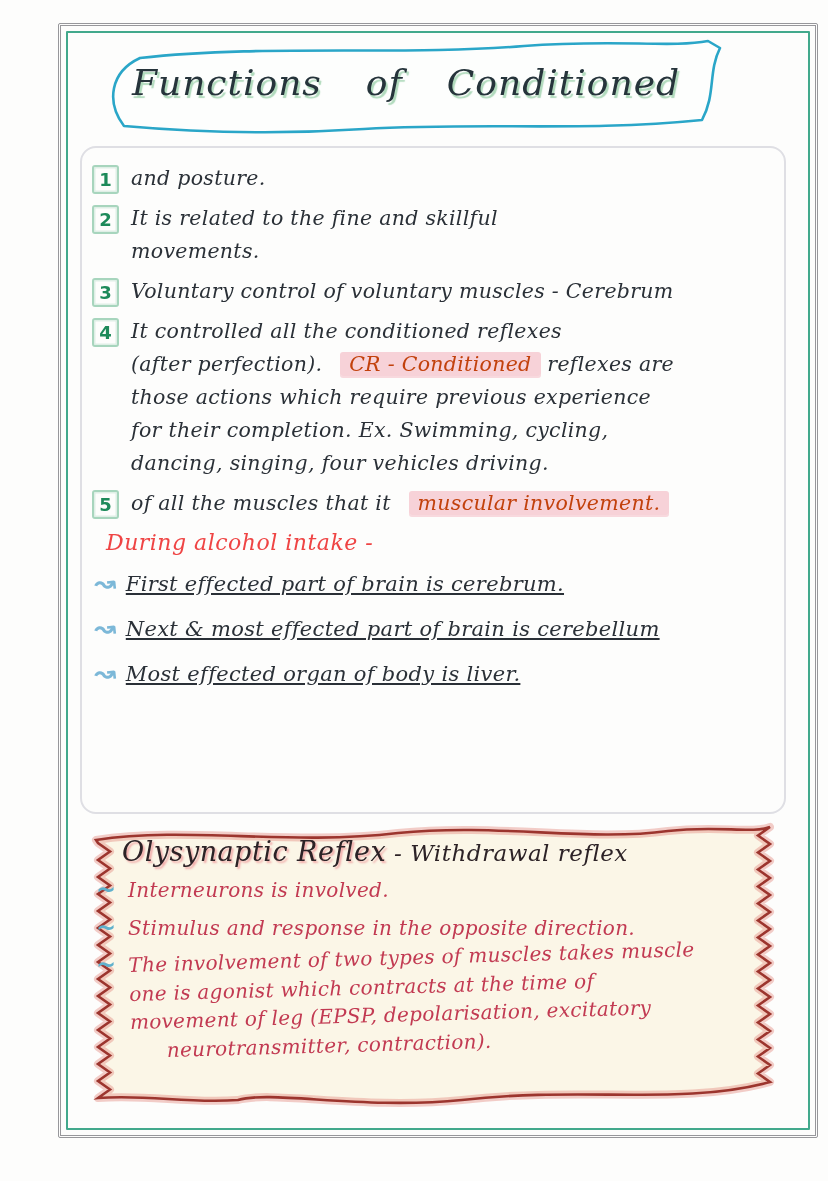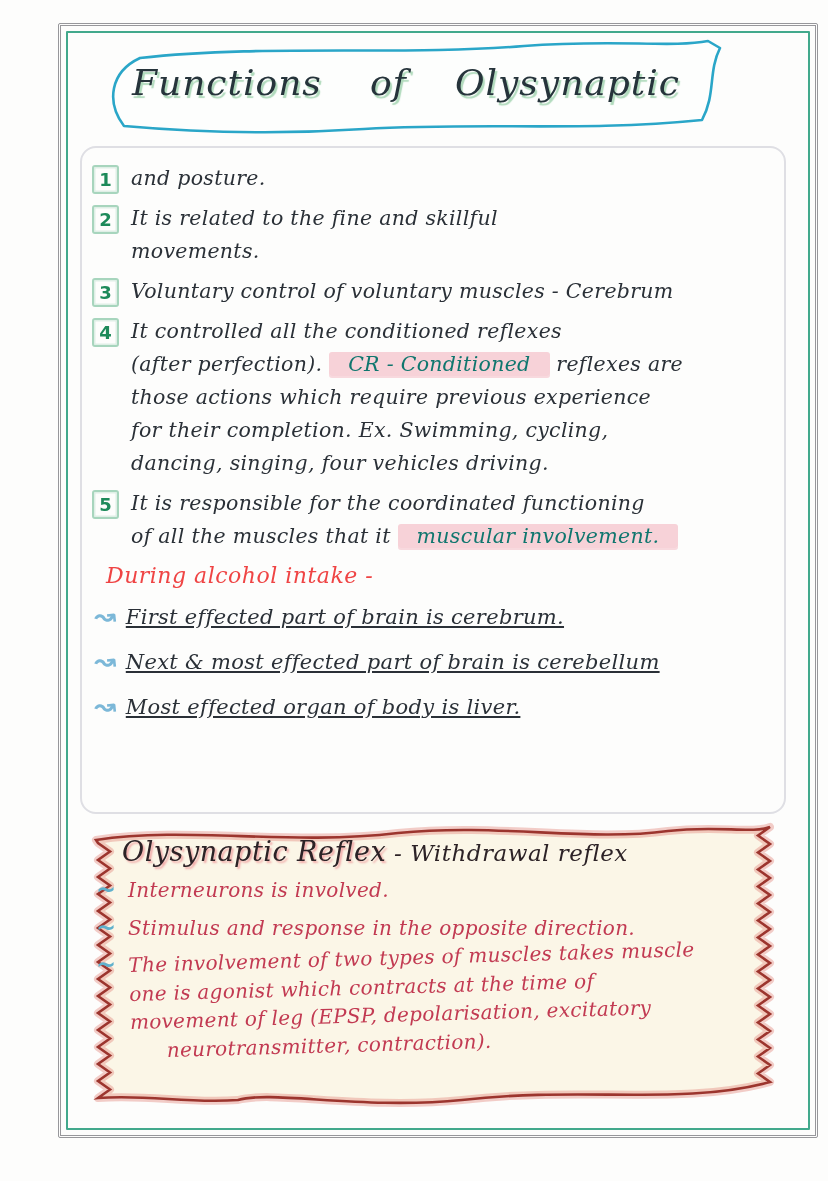--- a/index.html
+++ b/index.html
@@ -40,23 +40,24 @@
     box-shadow: inset 0 0 0 1.5px rgba(167,213,189,0.35);
     color:#1d8a5a; font-family:"DejaVu Sans", sans-serif;
     font-size:18px; font-weight:bold; font-style:normal;
     display:flex; align-items:center; justify-content:center;
   }
   .item-text {
     font-size:20.5px; font-style:italic; color:#2a3037;
     line-height:33px; letter-spacing:0.3px;
   }
   .hl-pink {
-    color:#0f766e; background:rgba(243,182,192,0.6);
-    border-radius:3px; padding:0 19px;
+    color:#c2410c; background:rgba(243,182,192,0.6);
+    border-radius:3px; padding:0 9px;
     box-shadow:0 2px 0 rgba(243,182,192,0.5);
+    margin-left:11px;
   }
   .alcohol-heading {
     font-size:22px; font-style:italic; color:#ef4444;
     letter-spacing:0.5px; margin:10px 0 6px 14px;
   }
   .arrow-line { display:flex; gap:10px; margin:13px 0 0 2px; }
   .arrow-glyph {
     color:#7cb8d8; font-family:"DejaVu Sans", sans-serif;
     font-size:26px; line-height:30px; font-weight:bold; font-style:normal;
     transform:rotate(-6deg);
@@ -100,21 +101,21 @@
 
   <div class="banner">
     <svg viewBox="0 0 640 106">
       <path d="M 40 90 C 22 66 26 36 56 22 C 180 8 320 20 440 10
                C 530 3 588 12 624 5 L 636 12 C 624 36 632 58 618 84
                C 500 96 400 86 280 93 C 190 99 108 96 40 90 Z" fill="rgba(252,254,254,0.7)" stroke="#2aa6c8" stroke-width="2.6" stroke-linejoin="round"></path>
     </svg>
     <div class="banner-text">
       <span>Functions</span>
       <span>of</span>
-      <span>Olysynaptic</span>
+      <span>Conditioned</span>
     </div>
   </div>
 
   <div class="content-box">
 
     <div class="note-item">
       <div class="num-box">1</div>
       <div class="item-text">
         <div>and posture.</div>
       </div>
@@ -142,21 +143,20 @@
         <div><span>(after perfection). </span><span class="hl-pink">CR - Conditioned</span><span> reflexes are</span></div>
         <div>those actions which require previous experience</div>
         <div>for their completion. Ex. Swimming, cycling,</div>
         <div>dancing, singing, four vehicles driving.</div>
       </div>
     </div>
 
     <div class="note-item">
       <div class="num-box">5</div>
       <div class="item-text">
-        <div>It is responsible for the coordinated functioning</div>
         <div><span>of all the muscles that it </span><span class="hl-pink">muscular involvement.</span></div>
       </div>
     </div>
 
     <div class="alcohol-heading">During alcohol intake -</div>
 
     <div class="arrow-line">
       <span class="arrow-glyph">↝</span>
       <span class="arrow-text">First effected part of brain is cerebrum.</span>
     </div>

